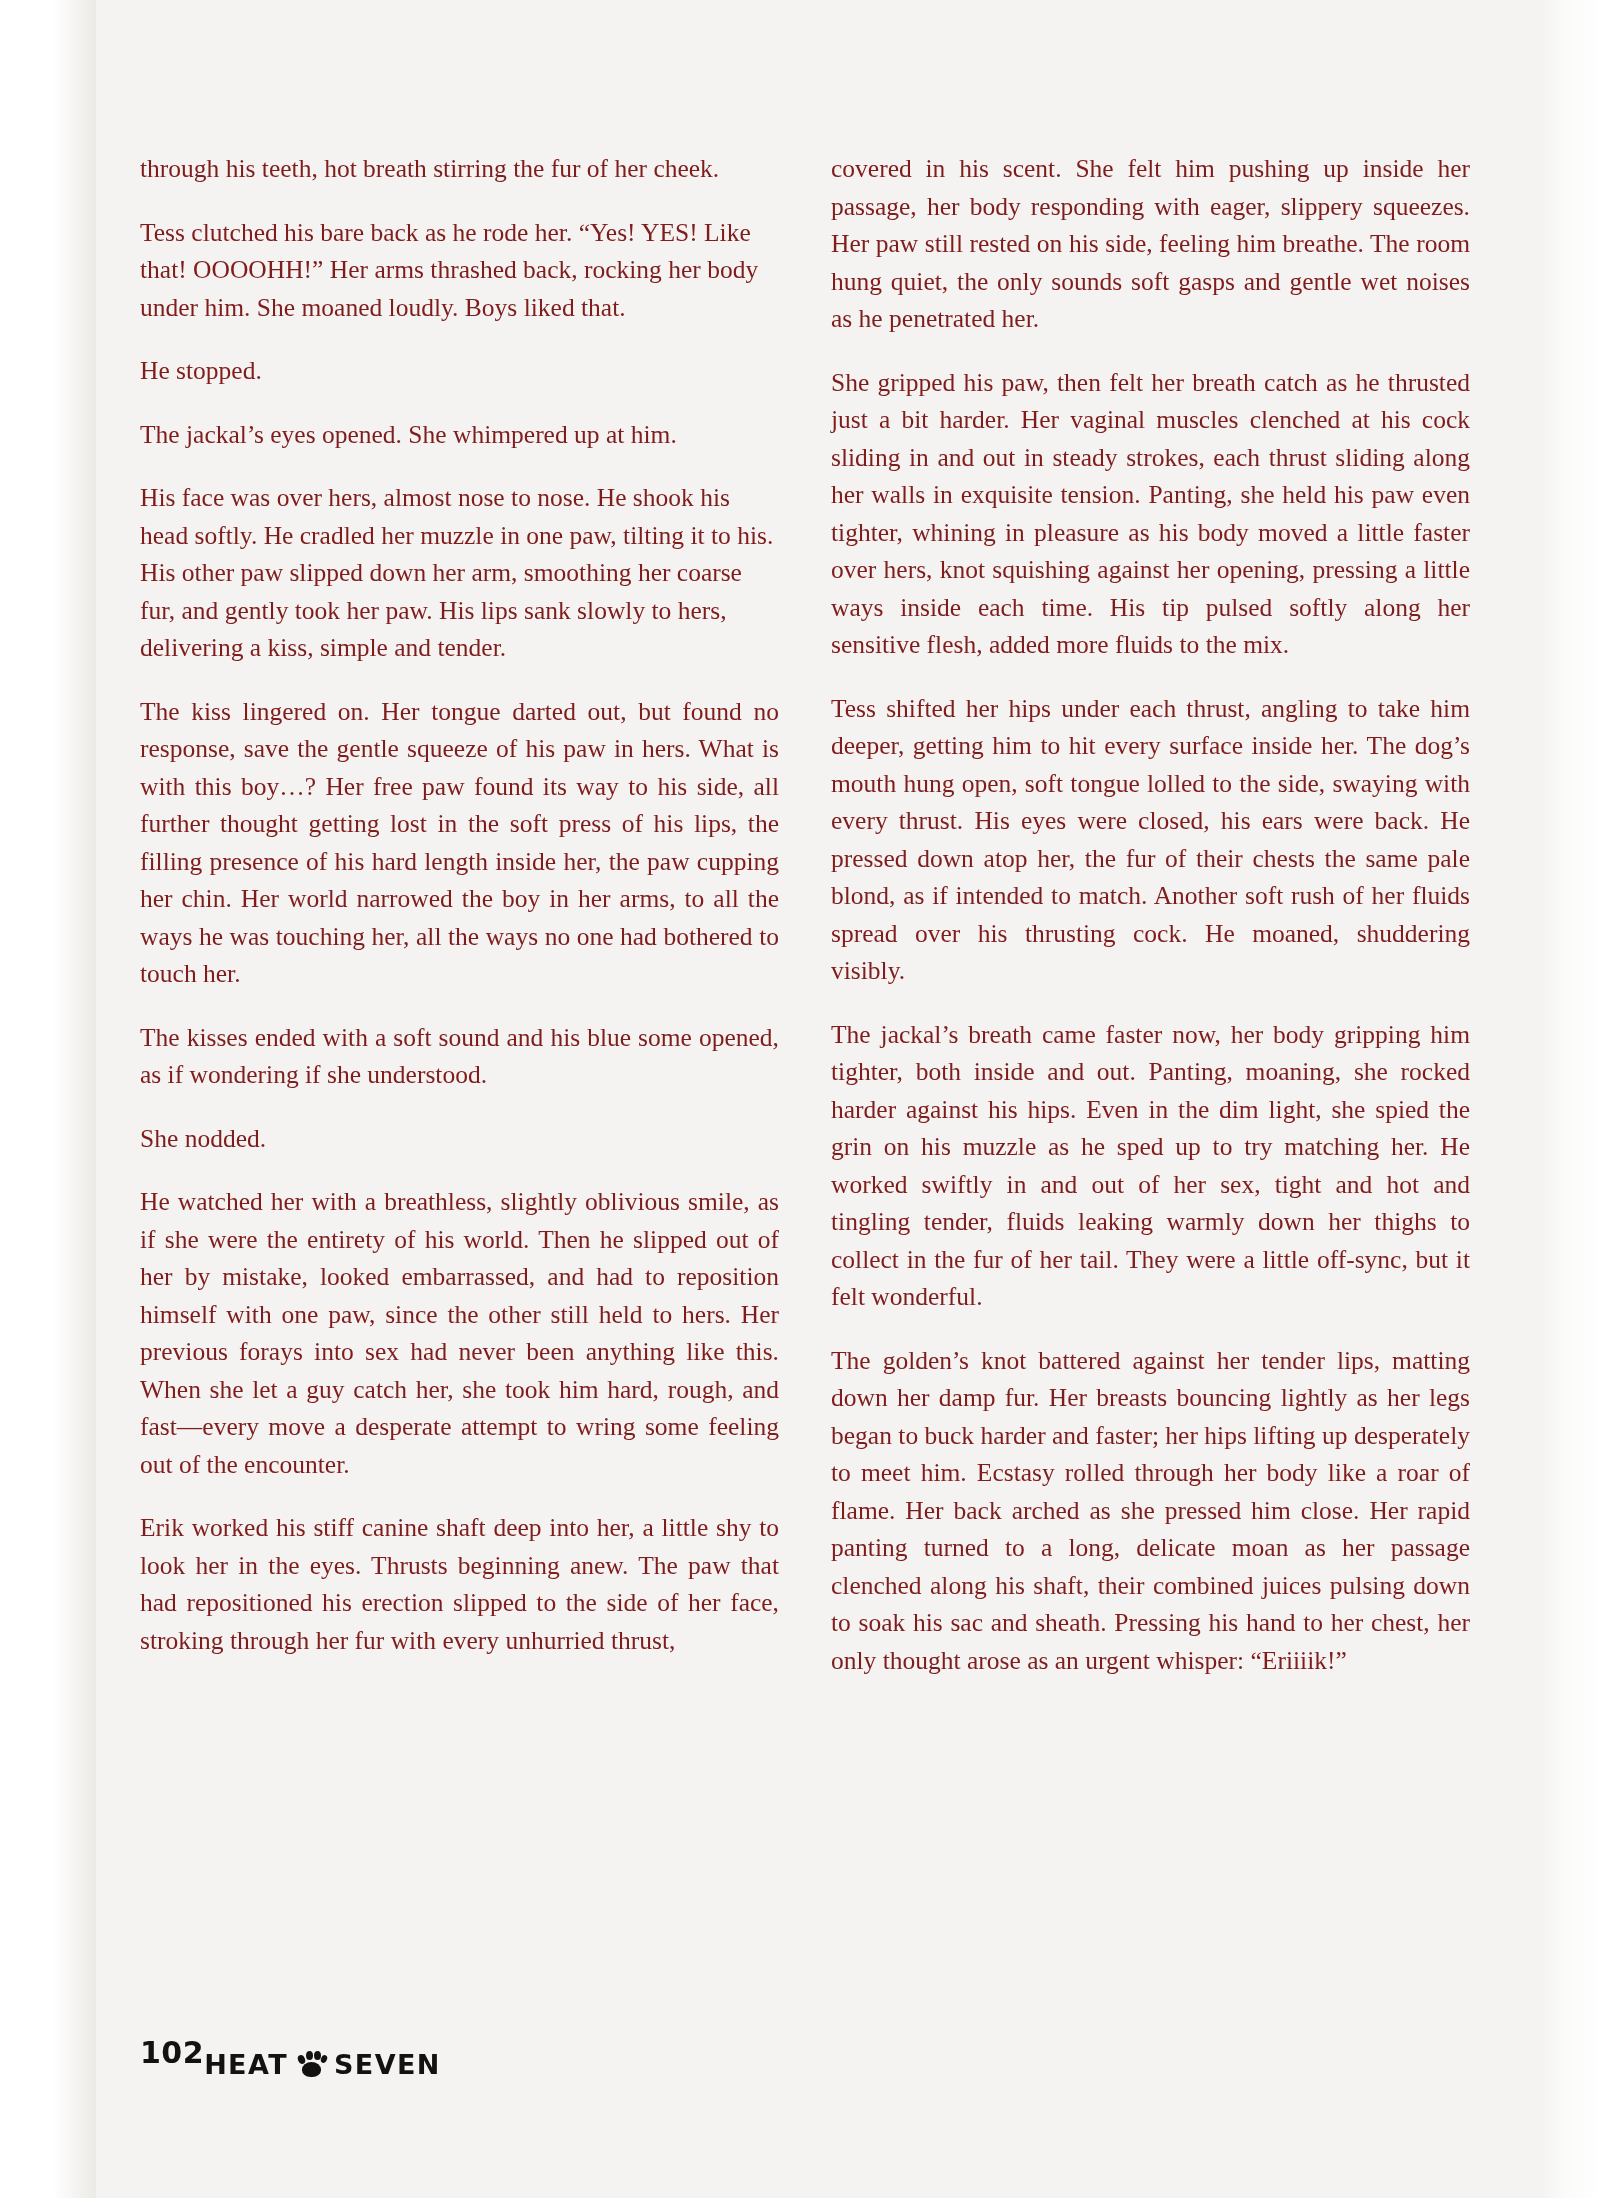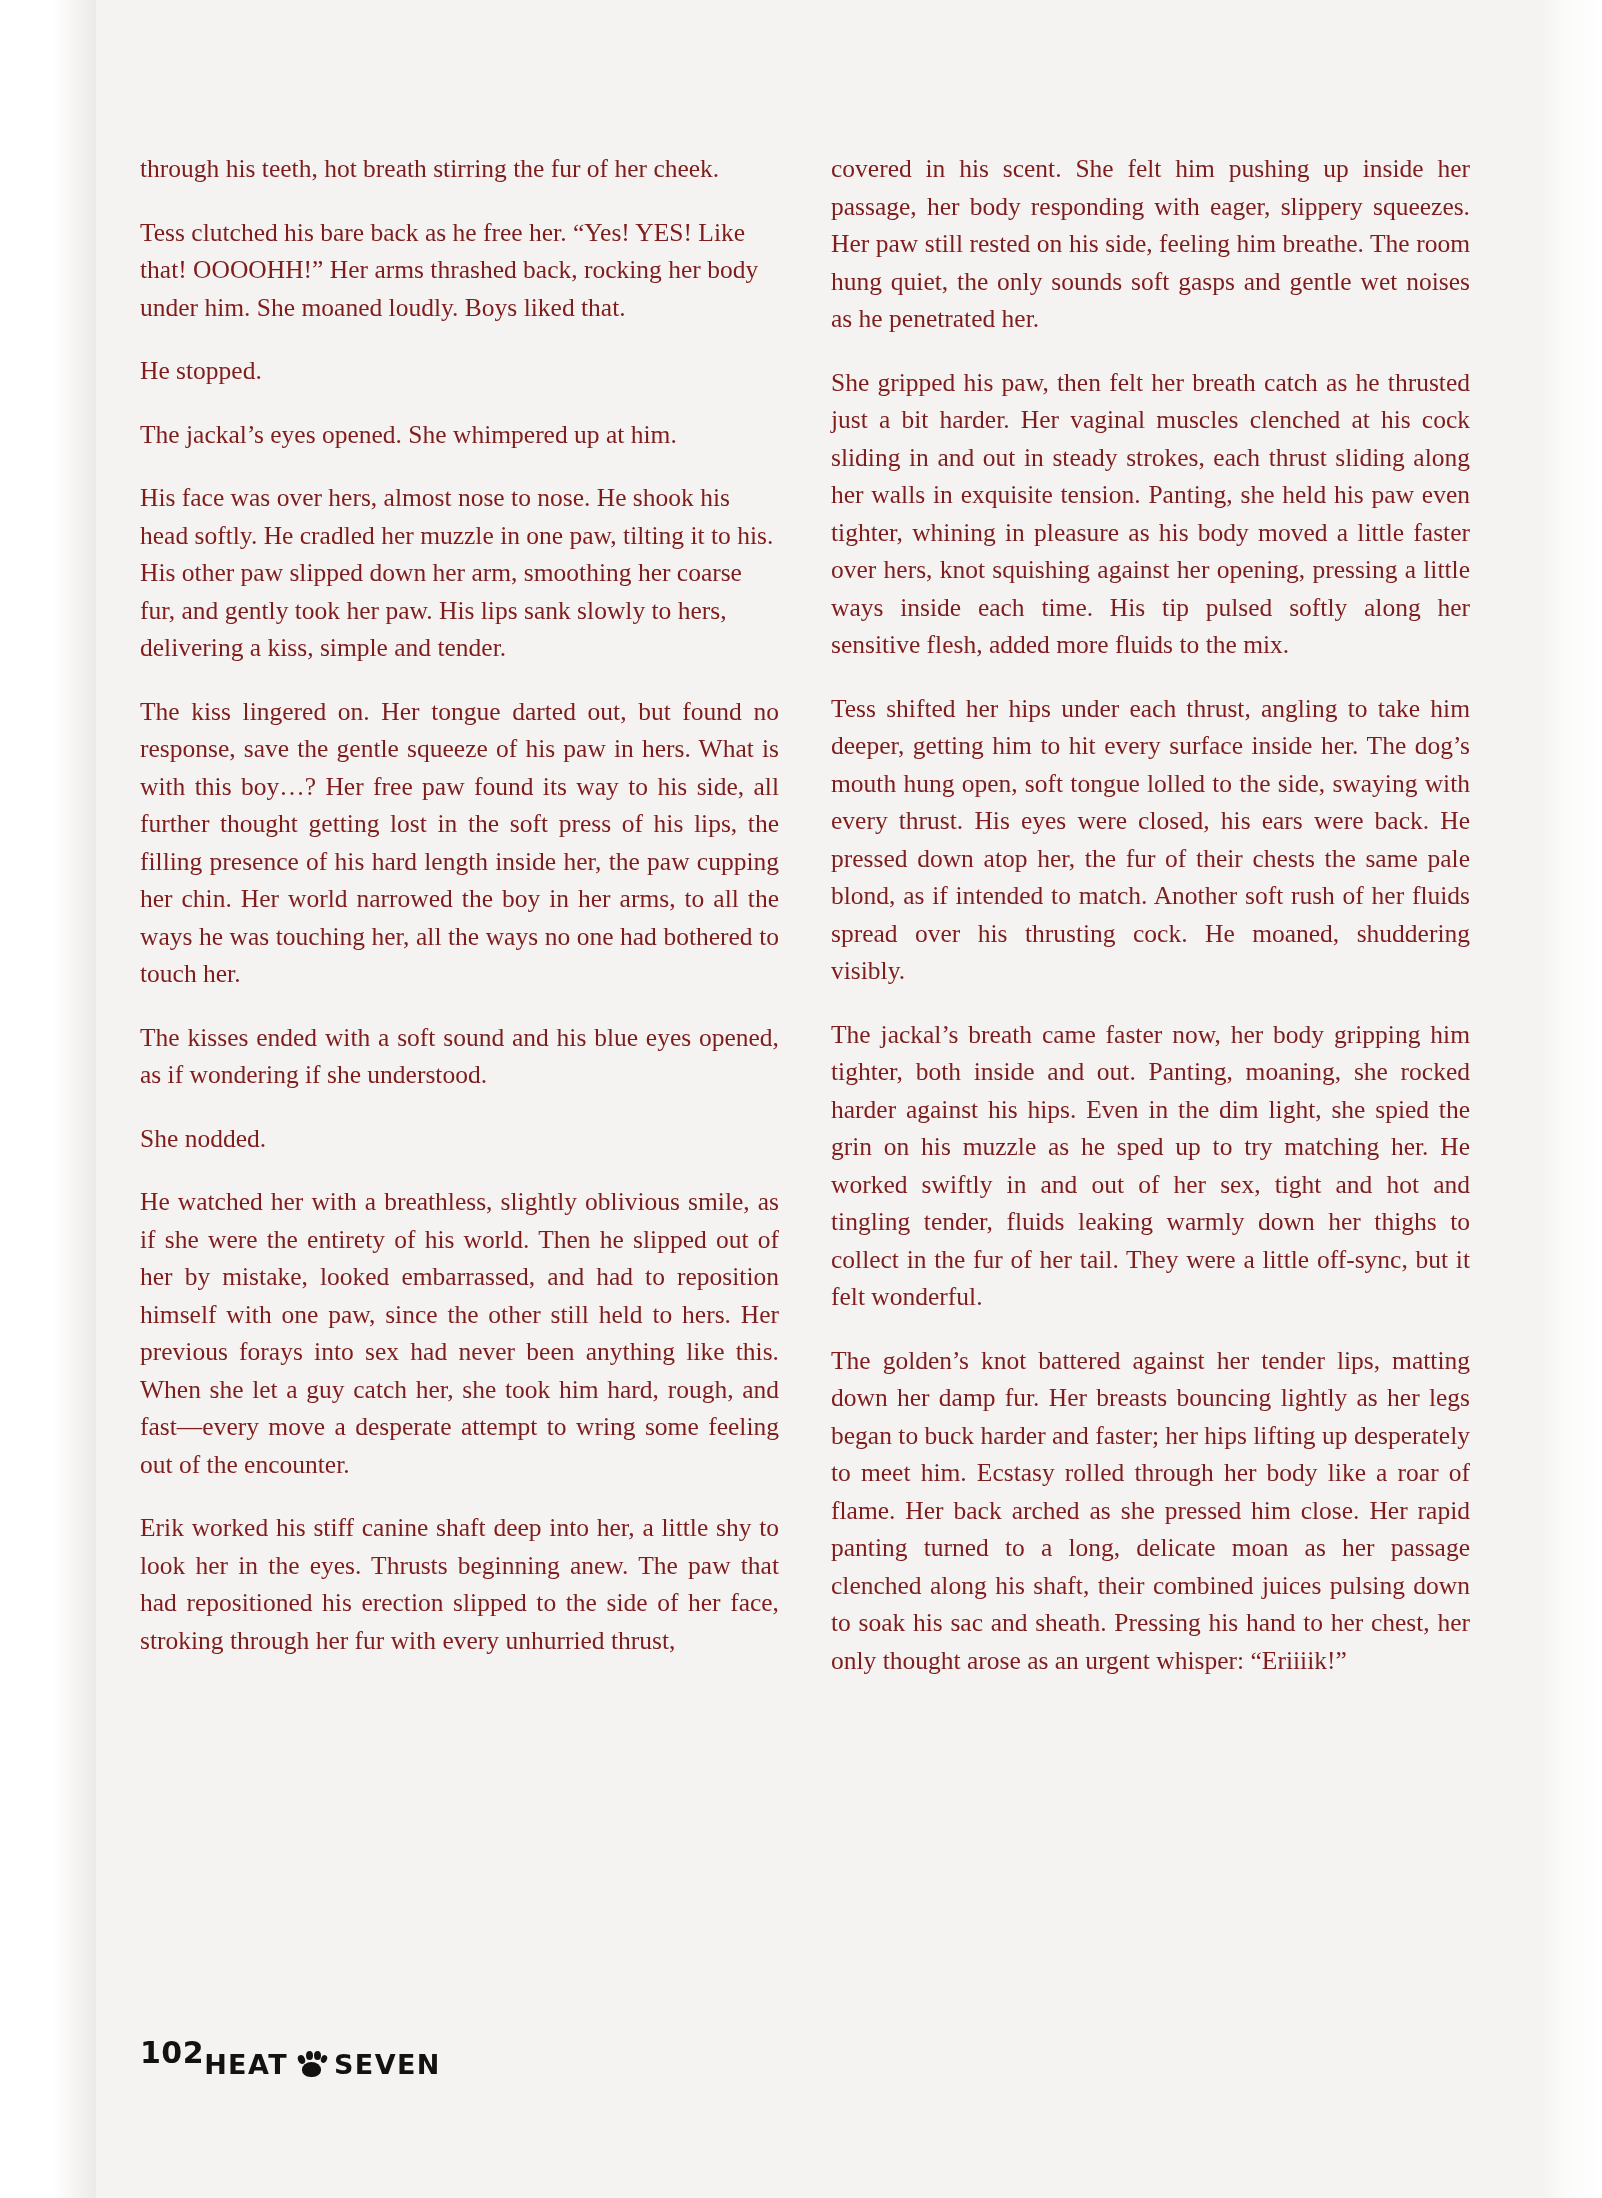--- a/index.html
+++ b/index.html
@@ -122,26 +122,26 @@
 </head>
 <body>
 
 <div class="page">
 
   <div class="content">
     <div class="columns">
 
       <div class="col left">
         <p>through his teeth, hot breath stirring the fur of her cheek.</p>
-        <p>Tess clutched his bare back as he free her. “Yes! YES! Like that! OOOOHH!” Her arms thrashed back, rocking her body under him. She moaned loudly. Boys liked that.</p>
+        <p>Tess clutched his bare back as he rode her. “Yes! YES! Like that! OOOOHH!” Her arms thrashed back, rocking her body under him. She moaned loudly. Boys liked that.</p>
         <p>He stopped.</p>
         <p>The jackal’s eyes opened. She whimpered up at him.</p>
         <p>His face was over hers, almost nose to nose. He shook his head softly. He cradled her muzzle in one paw, tilting it to his. His other paw slipped down her arm, smoothing her coarse fur, and gently took her paw. His lips sank slowly to hers, delivering a kiss, simple and tender.</p>
         <p class="justify">The kiss lingered on. Her tongue darted out, but found no response, save the gentle squeeze of his paw in hers. What is with this boy…? Her free paw found its way to his side, all further thought getting lost in the soft press of his lips, the filling presence of his hard length inside her, the paw cupping her chin. Her world narrowed the boy in her arms, to all the ways he was touching her, all the ways no one had bothered to touch her.</p>
-        <p class="justify">The kisses ended with a soft sound and his blue eyes opened, as if wondering if she understood.</p>
+        <p class="justify">The kisses ended with a soft sound and his blue some opened, as if wondering if she understood.</p>
         <p>She nodded.</p>
         <p class="justify">He watched her with a breathless, slightly oblivious smile, as if she were the entirety of his world. Then he slipped out of her by mistake, looked embarrassed, and had to reposition himself with one paw, since the other still held to hers. Her previous forays into sex had never been anything like this. When she let a guy catch her, she took him hard, rough, and fast—every move a desperate attempt to wring some feeling out of the encounter.</p>
         <p class="justify">Erik worked his stiff canine shaft deep into her, a little shy to look her in the eyes. Thrusts beginning anew. The paw that had repositioned his erection slipped to the side of her face, stroking through her fur with every unhurried thrust,</p>
       </div>
 
       <div class="col right">
         <p>covered in his scent. She felt him pushing up inside her passage, her body responding with eager, slippery squeezes. Her paw still rested on his side, feeling him breathe. The room hung quiet, the only sounds soft gasps and gentle wet noises as he penetrated her.</p>
         <p>She gripped his paw, then felt her breath catch as he thrusted just a bit harder. Her vaginal muscles clenched at his cock sliding in and out in steady strokes, each thrust sliding along her walls in exquisite tension. Panting, she held his paw even tighter, whining in pleasure as his body moved a little faster over hers, knot squishing against her opening, pressing a little ways inside each time. His tip pulsed softly along her sensitive flesh, added more fluids to the mix.</p>
         <p>Tess shifted her hips under each thrust, angling to take him deeper, getting him to hit every surface inside her. The dog’s mouth hung open, soft tongue lolled to the side, swaying with every thrust. His eyes were closed, his ears were back. He pressed down atop her, the fur of their chests the same pale blond, as if intended to match. Another soft rush of her fluids spread over his thrusting cock. He moaned, shuddering visibly.</p>
         <p>The jackal’s breath came faster now, her body gripping him tighter, both inside and out. Panting, moaning, she rocked harder against his hips. Even in the dim light, she spied the grin on his muzzle as he sped up to try matching her. He worked swiftly in and out of her sex, tight and hot and tingling tender, fluids leaking warmly down her thighs to collect in the fur of her tail. They were a little off-sync, but it felt wonderful.</p>

